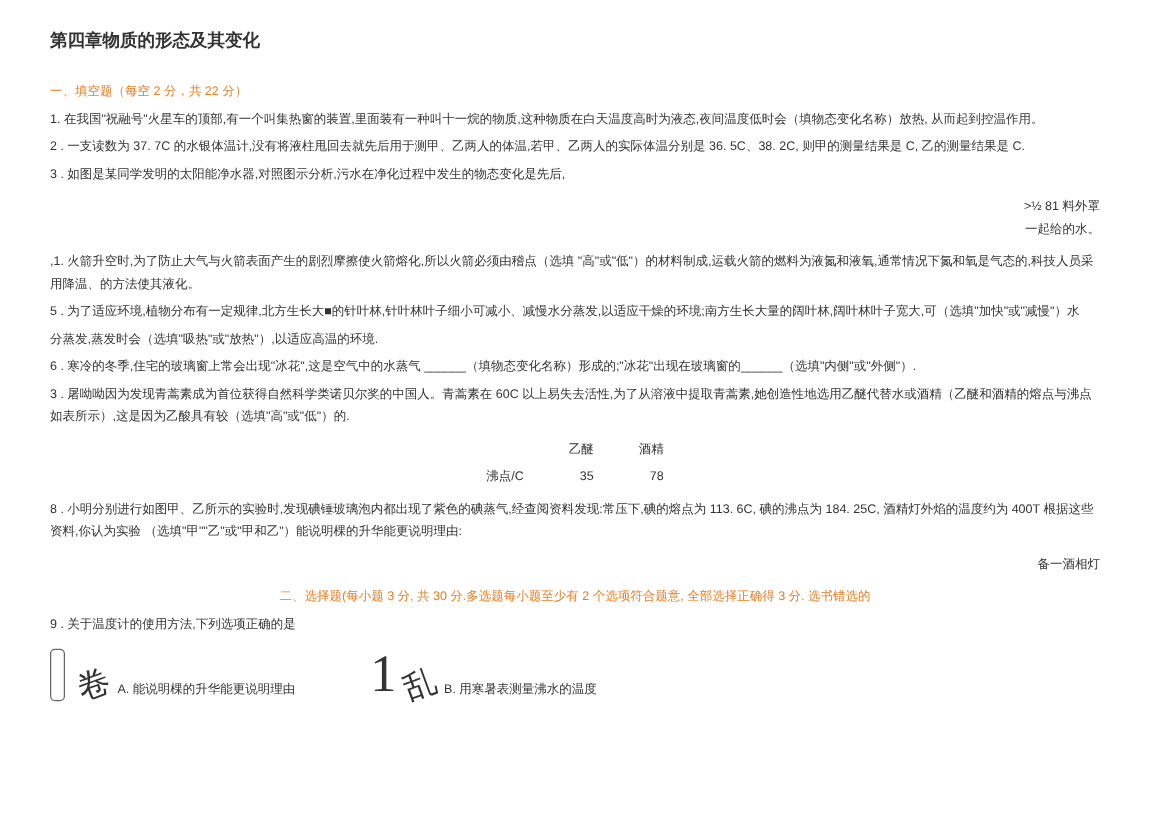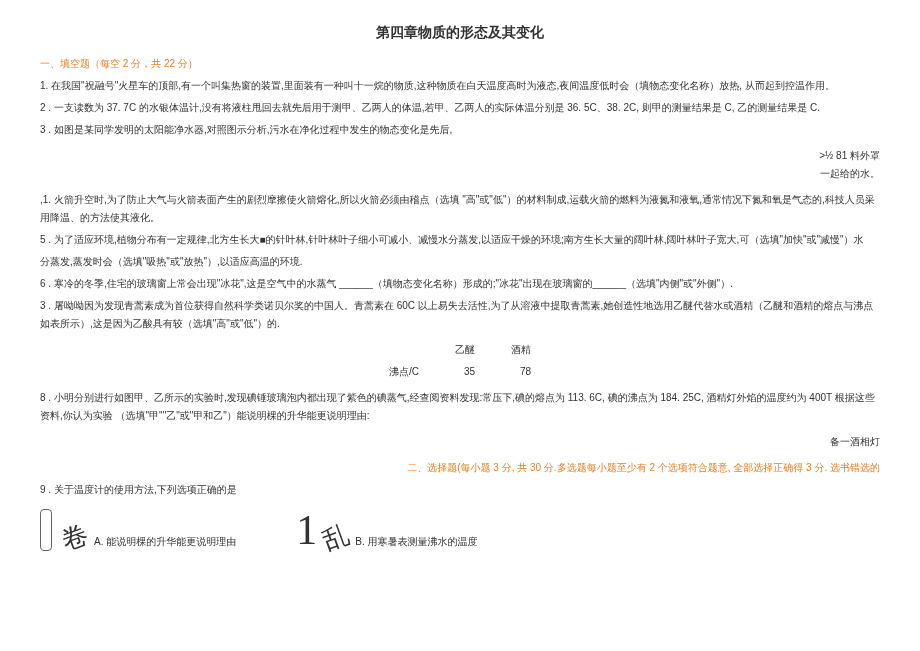--- a/index.html
+++ b/index.html
@@ -7,24 +7,24 @@
     padding: 20px 40px;
     font-family: "SimSun", "Microsoft YaHei", sans-serif;
     font-size: 10px;
     color: #333;
     background: #fff;
     width: 920px;
     box-sizing: border-box;
     line-height: 1.8;
   }
   .title {
-    text-align: center;
+    text-align: left;
     font-weight: bold;
     font-size: 14px;
-    margin-bottom: 10px;
+    margin-bottom: 20px;
   }
   .section-head {
     color: #e67e22;
     margin: 6px 0 4px 0;
   }
   .para {
     margin: 4px 0;
   }
   .center-block {
     text-align: right;
@@ -66,21 +66,21 @@
   .thermo-stub {
     width: 10px;
     height: 40px;
     border: 1px solid #666;
     border-radius: 4px;
     display: inline-block;
     margin-right: 4px;
   }
   .flex-head {
     display: flex;
-    justify-content: flex-end;
+    justify-content: center;
   }
 </style>
 </head>
 <body>
 
 <div class="title">第四章物质的形态及其变化</div>
 
 <div class="section-head">一、填空题（每空 2 分，共 22 分）</div>
 
 <div class="para">1. 在我国"祝融号"火星车的顶部,有一个叫集热窗的装置,里面装有一种叫十一烷的物质,这种物质在白天温度高时为液态,夜间温度低时会（填物态变化名称）放热, 从而起到控温作用。</div>

